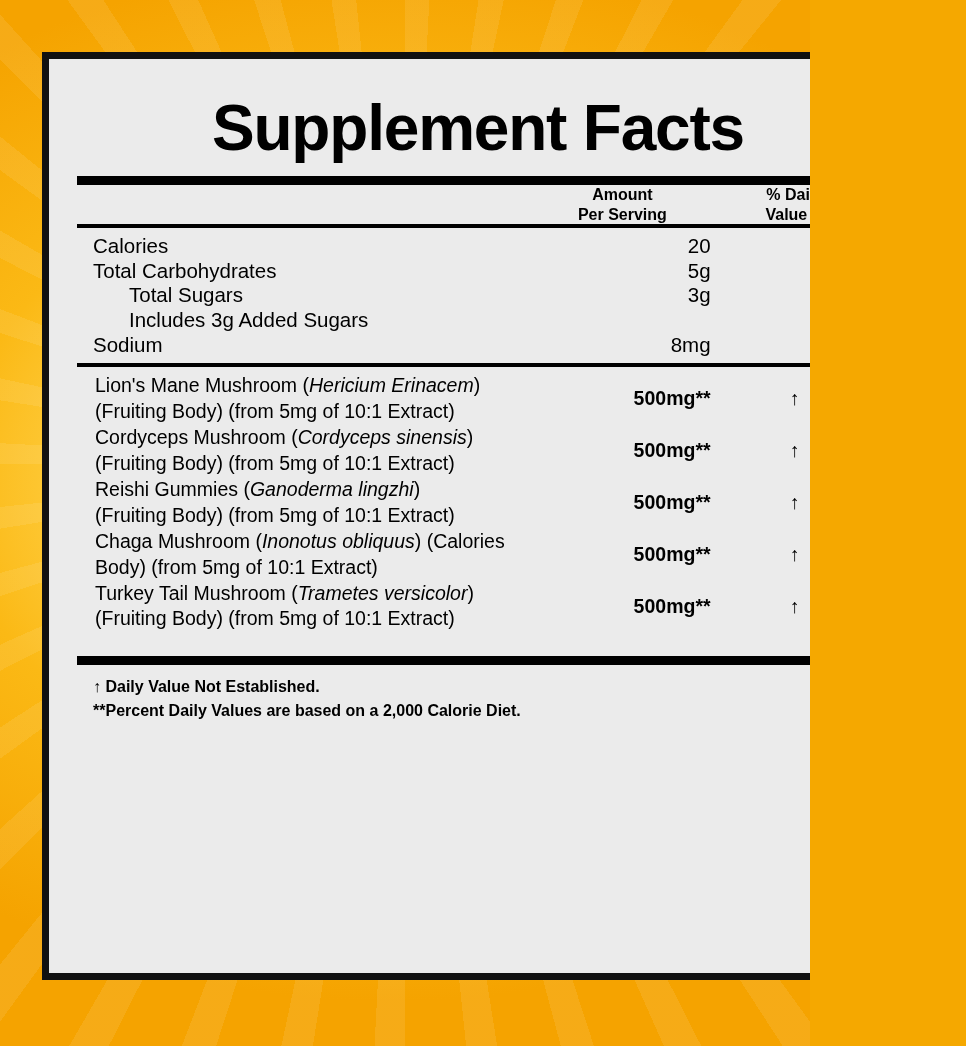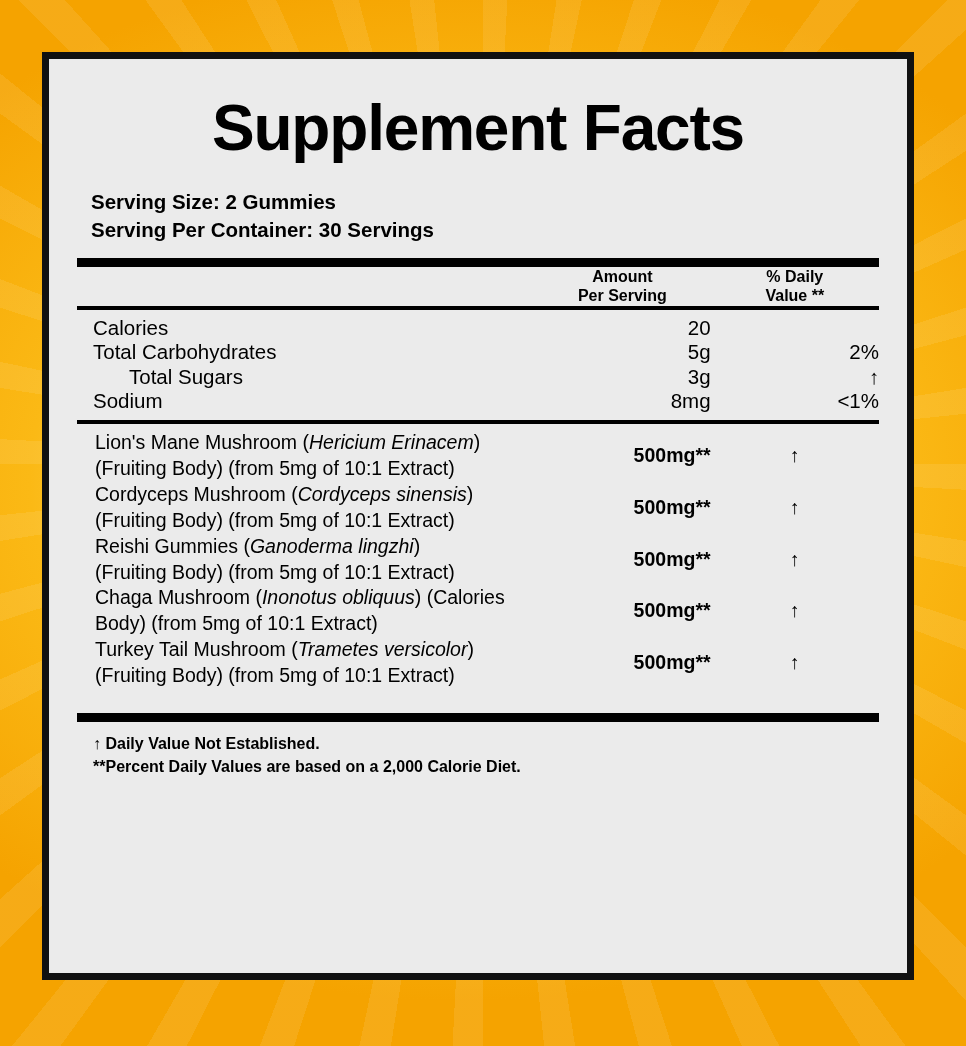--- a/index.html
+++ b/index.html
@@ -9,21 +9,21 @@
   body {
     width: 966px;
     height: 1046px;
     overflow: hidden;
     font-family: "Liberation Sans", sans-serif;
     background: #f5a800;
   }
 
   .page {
     position: relative;
-    width: 966px;
+    width: 810px;
     height: 1046px;
     background:
       radial-gradient(ellipse 700px 520px at 48% 46%, #ffe89a 0%, #ffd24a 38%, #fbb915 62%, #f5a300 100%);
     overflow: hidden;
   }
 
   
   .rays {
     position: absolute;
     inset: -20%;
@@ -150,24 +150,20 @@
 <body>
 
 <div class="page">
   <div class="rays"></div>
 
   <div class="panel-outer">
     <div class="panel-inner">
 
       <div class="sf-title">Supplement Facts</div>
 
-      <div class="serving-block">
-        <div>Serving Size: 2 Gummies</div>
-        <div>Serving Per Container: 30 Servings</div>
-      </div>
 
       <div class="rule rule-thick"></div>
 
       <table class="facts">
         <colgroup>
           <col class="col-name">
           <col class="col-amt">
           <col class="col-dv">
         </colgroup>
         <tbody>
@@ -204,20 +200,25 @@
           <td class="nut-name">Total Carbohydrates</td>
           <td class="nut-amt">5g</td>
           <td class="nut-dv">2%</td>
         </tr>
         <tr class="nut-row">
           <td class="nut-name nut-indent">Total Sugars</td>
           <td class="nut-amt">3g</td>
           <td class="nut-dv">↑</td>
         </tr>
         <tr class="nut-row">
+          <td class="nut-name nut-indent">Includes 3g Added Sugars</td>
+          <td class="nut-amt"></td>
+          <td class="nut-dv">6%</td>
+        </tr>
+        <tr class="nut-row">
           <td class="nut-name">Sodium</td>
           <td class="nut-amt">8mg</td>
           <td class="nut-dv">&lt;1%</td>
         </tr>
       </tbody>
         </table>
 
       <div class="spacer-6"></div>
       <div class="rule rule-med"></div>
       <div class="spacer-6"></div>

